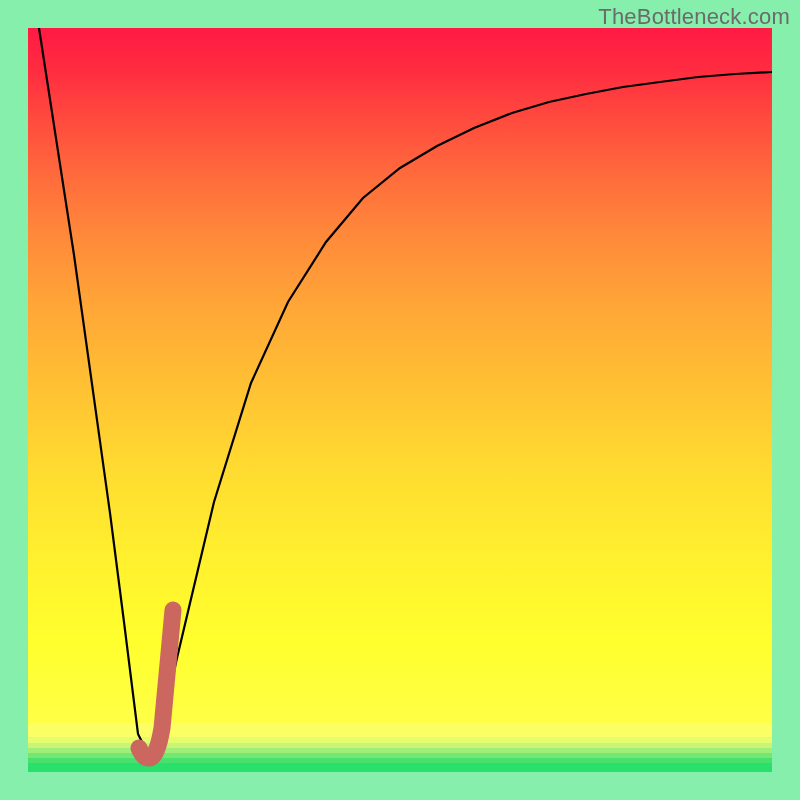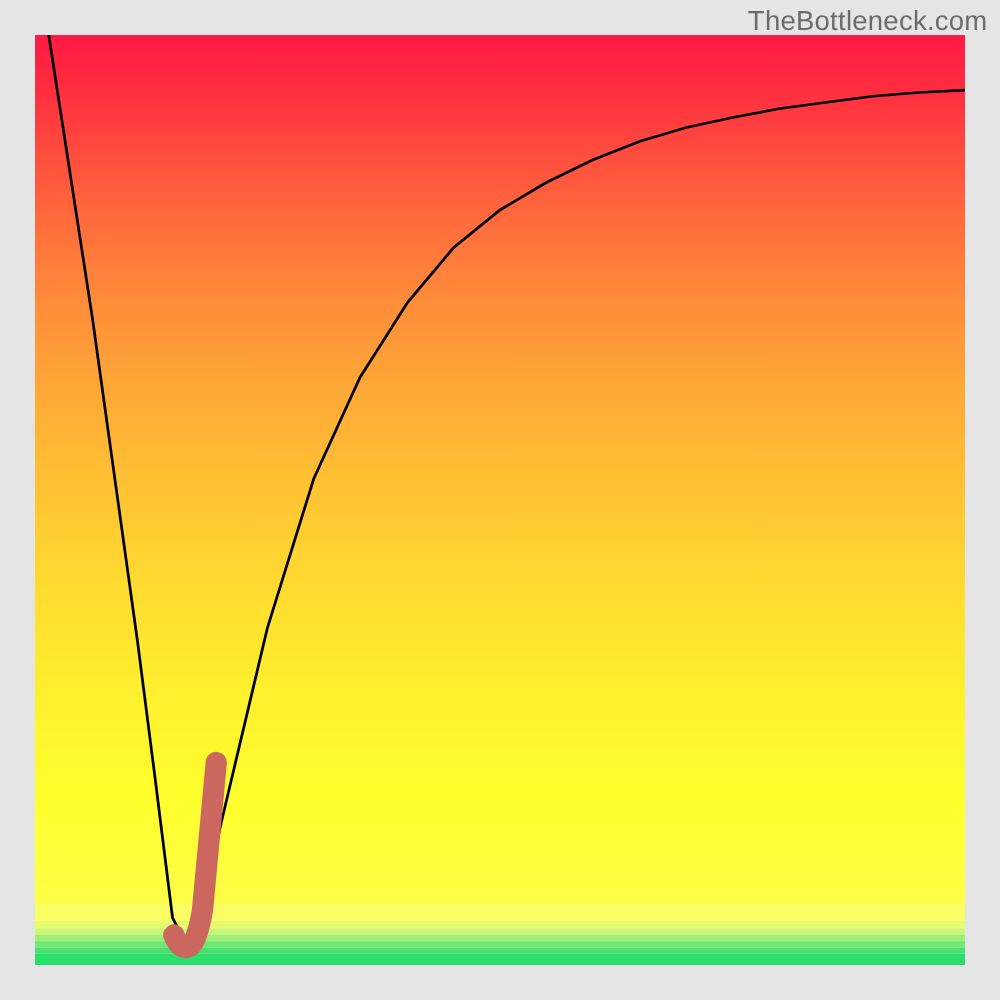--- a/index.html
+++ b/index.html
@@ -10,21 +10,21 @@
     background: #000;
     overflow: hidden;
     font-family: Arial, Helvetica, sans-serif;
   }
   .frame {
     position: absolute;
     left: 0;
     top: 0;
     width: 800px;
     height: 800px;
-    background: #e5e5e5;
+    background: #86efac;
   }
   .plot-area {
     position: absolute;
     left: 28px;
     top: 28px;
     width: 744px;
     height: 744px;
     overflow: hidden;
   }
   .gradient {

